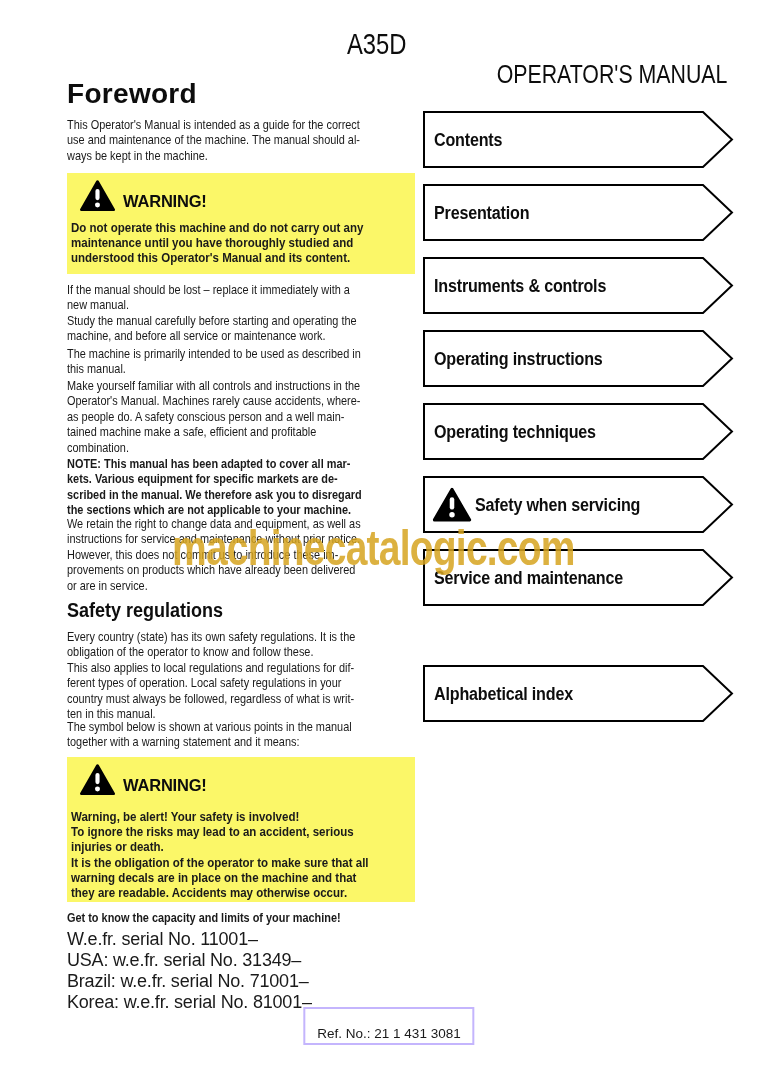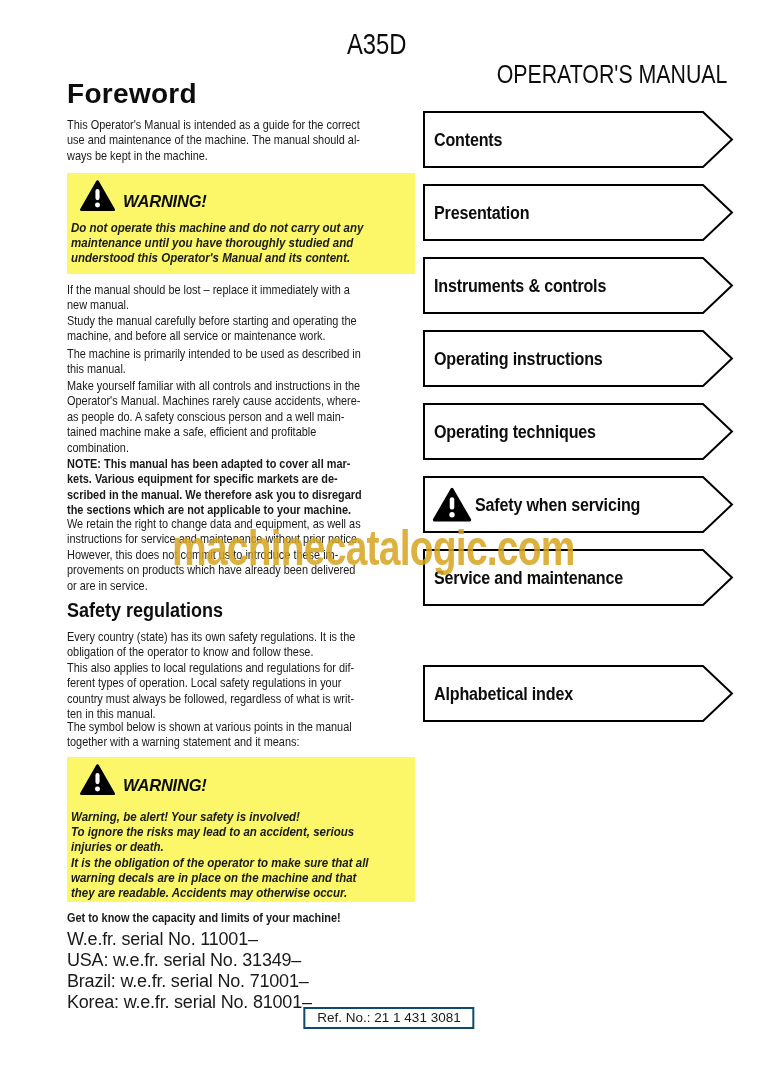--- a/index.html
+++ b/index.html
@@ -46,21 +46,20 @@
     font-size: 13px; line-height: 15.4px;
     white-space: pre;
     transform: scaleX(0.84); transform-origin: left top;
   }
   .body.bold { font-weight: bold; }
 
   
   .warnbox {
     position: absolute; left: 67px; width: 348px;
     background: #FBF768;
-    font-style: italic;
   }
   .warnhead { display: flex; align-items: flex-end; padding: 7px 0 0 12px; }
   .warn-tri { width: 37px; height: 32px; flex: 0 0 auto; }
   .warnlabel {
     font-size: 16.5px; font-weight: bold; color: #0d0d0d;
     margin-left: 7px; padding-bottom: 1px; letter-spacing: -0.2px;
   }
   .warntext {
     margin: 8px 0 0 4px;
     font-size: 12.8px; font-weight: bold; line-height: 15.2px;
@@ -70,22 +69,22 @@
   .warntext.second { margin-top: 13px; }
 
   
   .serial {
     position: absolute; left: 67px;
     font-size: 18px; letter-spacing: -0.2px; white-space: nowrap;
   }
   .refbox {
     position: absolute; left: 389px; top: 1007px;
     transform: translateX(-50%);
-    border: 2px solid #0c4a6e;
-    padding: 1px 12px 2px 12px;
+    border: 2px solid #c4b5fd;
+    padding: 17px 12px 2px 12px;
     font-size: 13.5px; white-space: nowrap; background: #fff;
   }
   .imprint {
     position: absolute; left: 388px; top: 1089px;
     transform: translateX(-50%);
     font-size: 16px; letter-spacing: -0.1px; white-space: nowrap;
     color: #222;
     text-align: center;
   }
 

